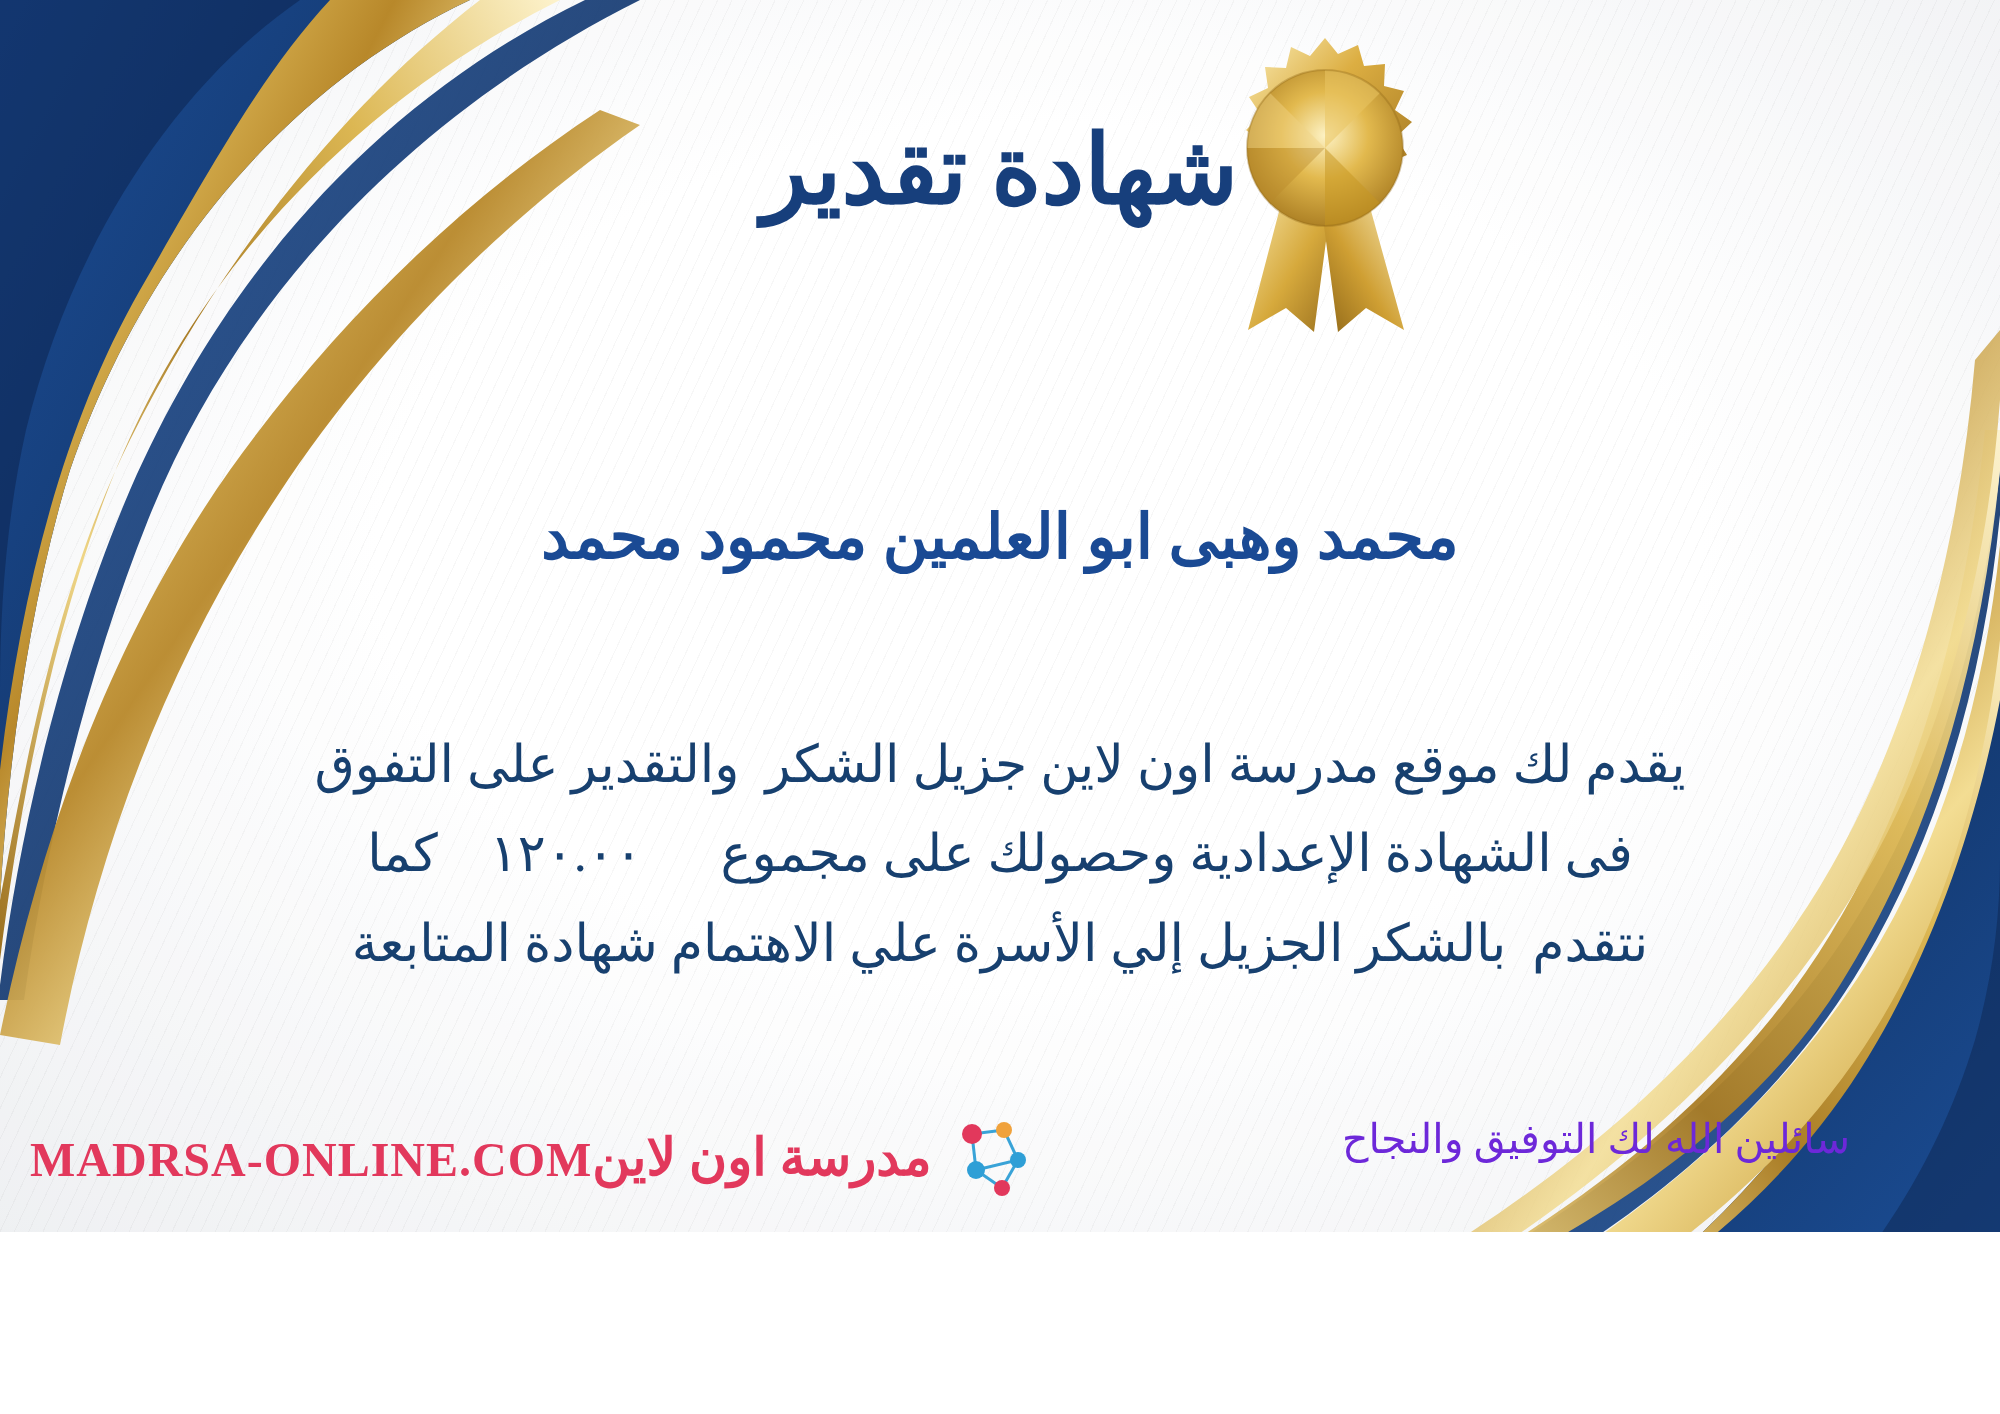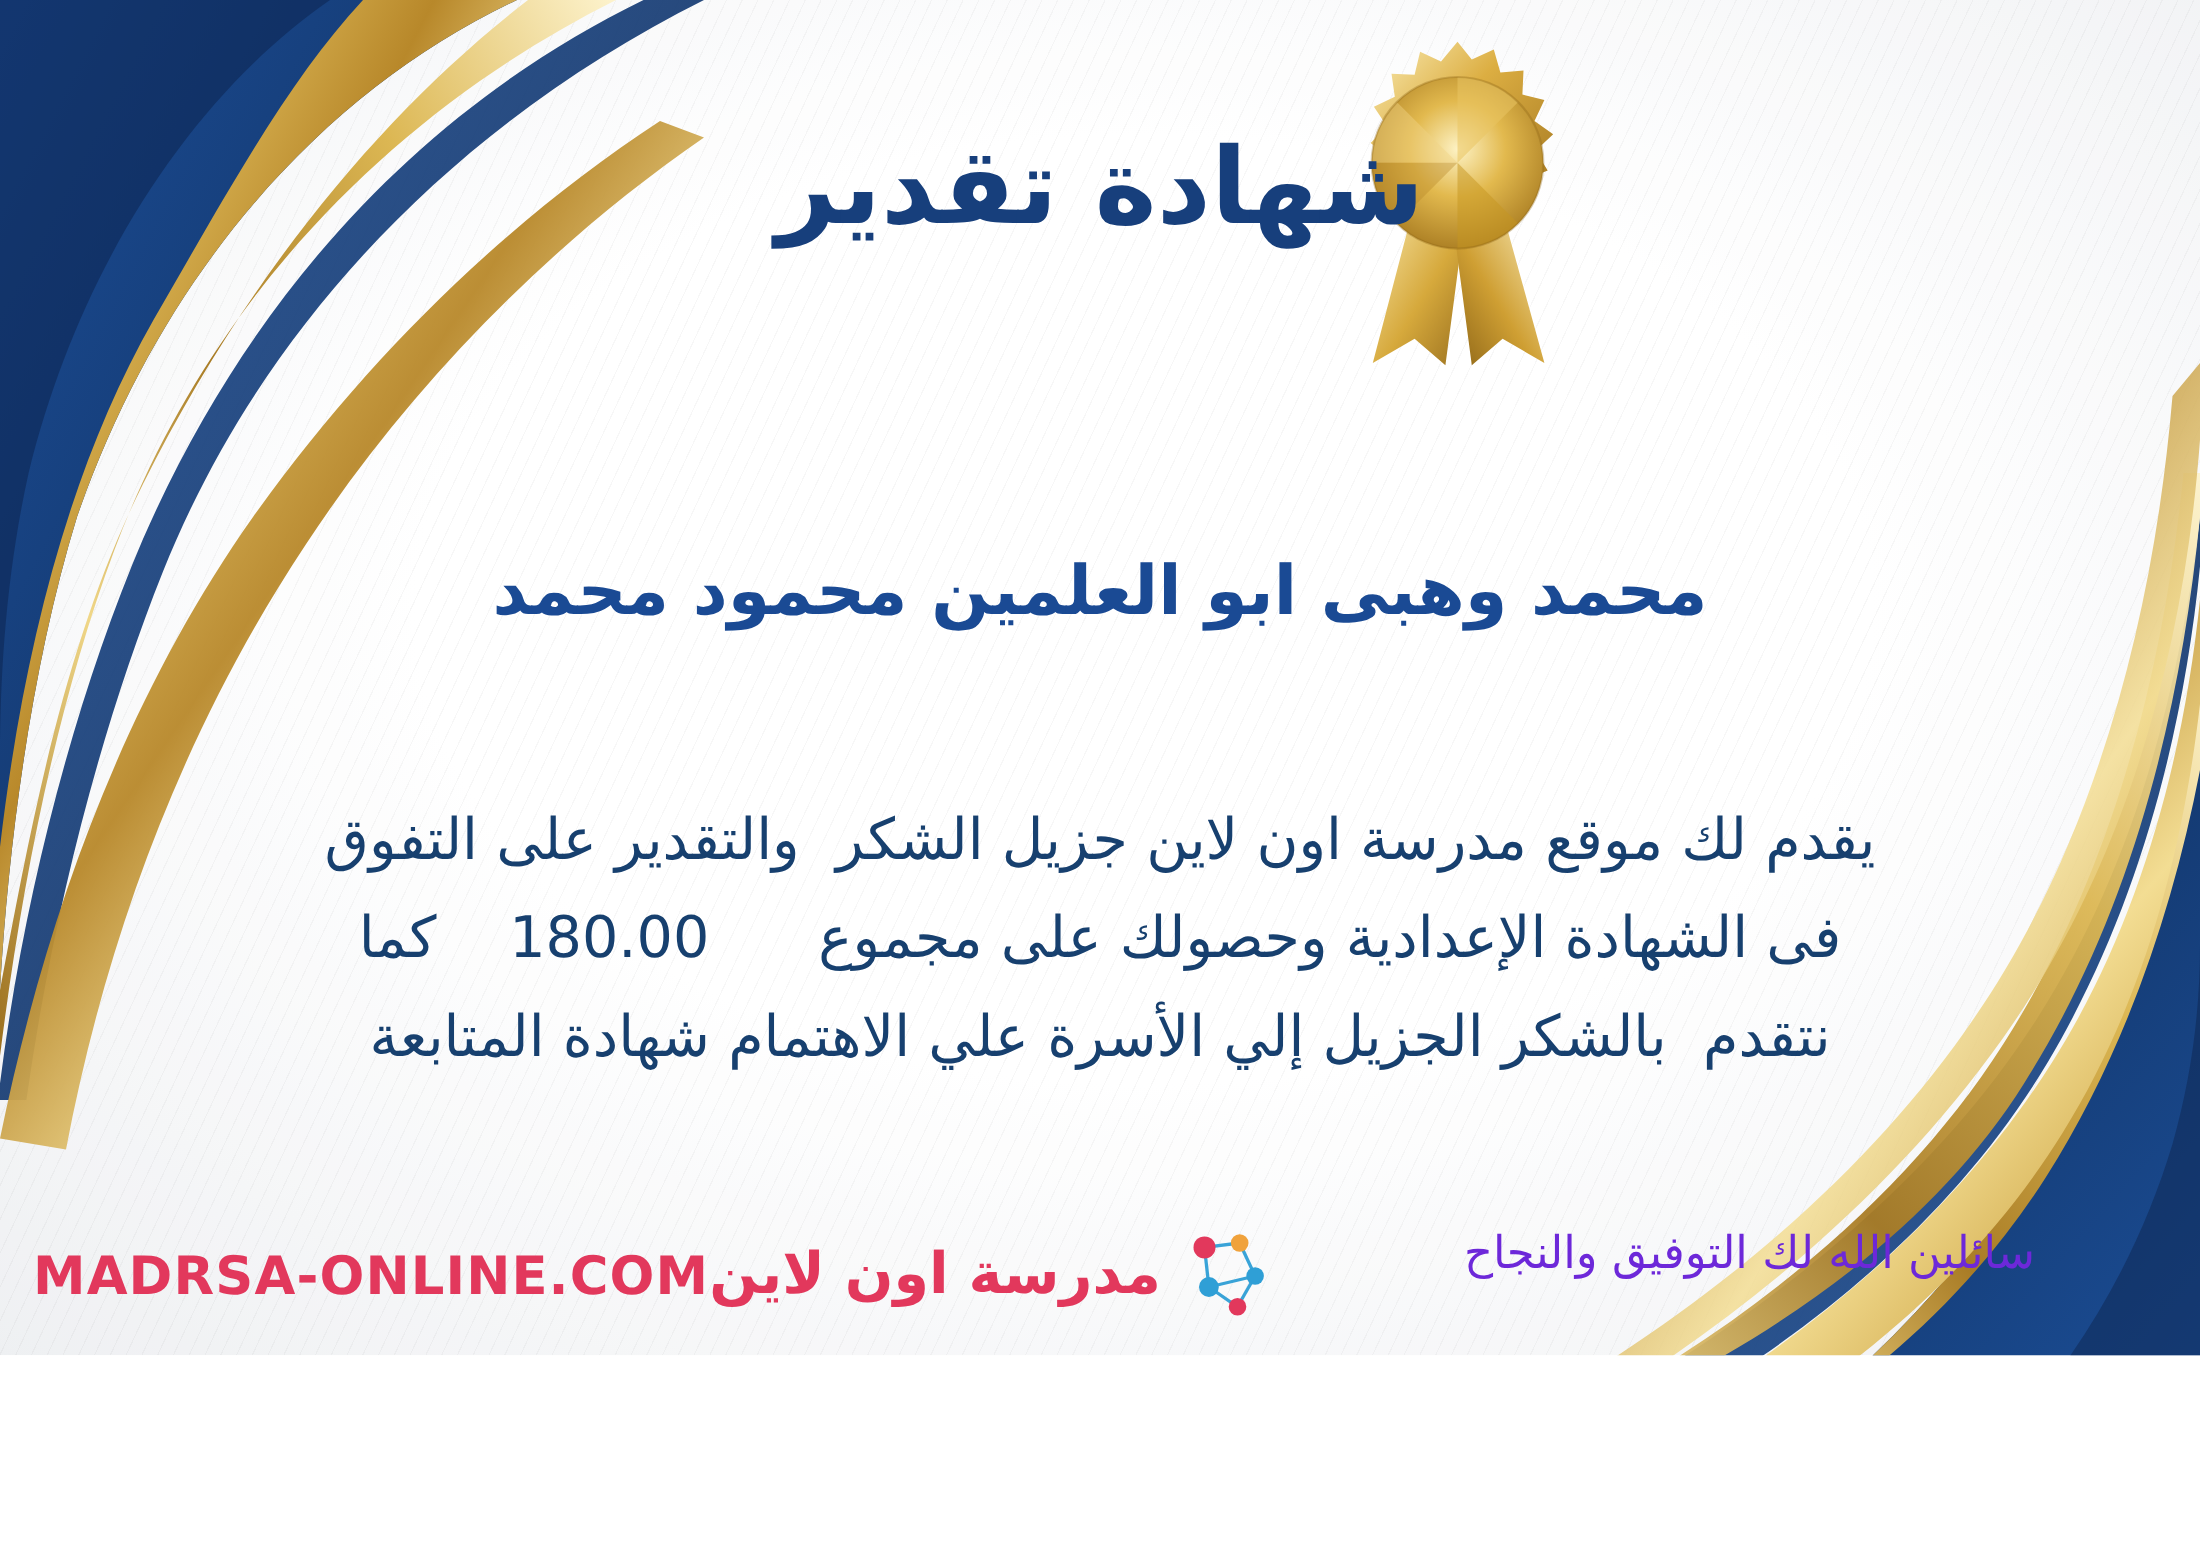--- a/index.html
+++ b/index.html
@@ -13,20 +13,21 @@
     overflow: hidden;
     font-family: "DejaVu Sans", "Liberation Sans", sans-serif;
   }
 
   .certificate {
     position: relative;
     width: 2000px;
     height: 1232px;
     background: #ffffff;
     overflow: hidden;
+    font-family: Liberation Serif, serif;
   }
 
   
   .paper-texture {
     position: absolute;
     inset: 0;
     background:
       repeating-linear-gradient(
         115deg,
         rgba(0,0,0,0.030) 0px,
@@ -276,21 +277,21 @@
   </svg>
 
   <div class="content">
 
     <div class="title">شهادة تقدير</div>
 
     <div class="recipient">محمد وهبى ابو العلمين محمود محمد</div>
 
     <div class="body-text">
       <span class="line center">يقدم لك موقع مدرسة اون لاين جزيل الشكر  والتقدير على التفوق</span>
-      <span class="line center">فى الشهادة الإعدادية وحصولك على مجموع      180.00    كما</span>
+      <span class="line center">فى الشهادة الإعدادية وحصولك على مجموع      ١٢٠.٠٠    كما</span>
       <span class="line center">نتقدم  بالشكر الجزيل إلي الأسرة علي الاهتمام شهادة المتابعة</span>
     </div>
 
     <div class="closing">سائلين الله لك التوفيق  والنجاح</div>
   </div>
 
   <div class="logo">
     <div class="logo-text">
       <div class="logo-ar">مدرسة اون لاين</div>
       <div class="logo-en">MADRSA-ONLINE.COM</div>

